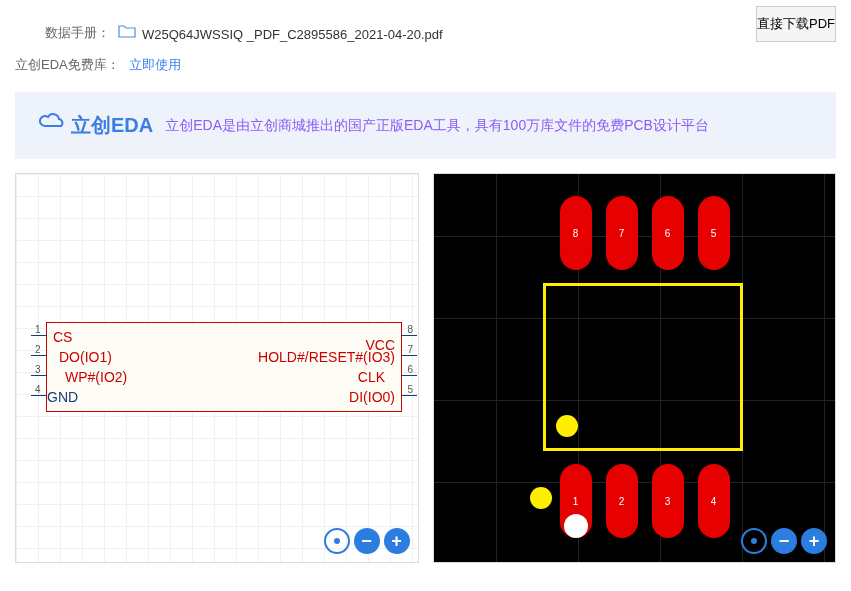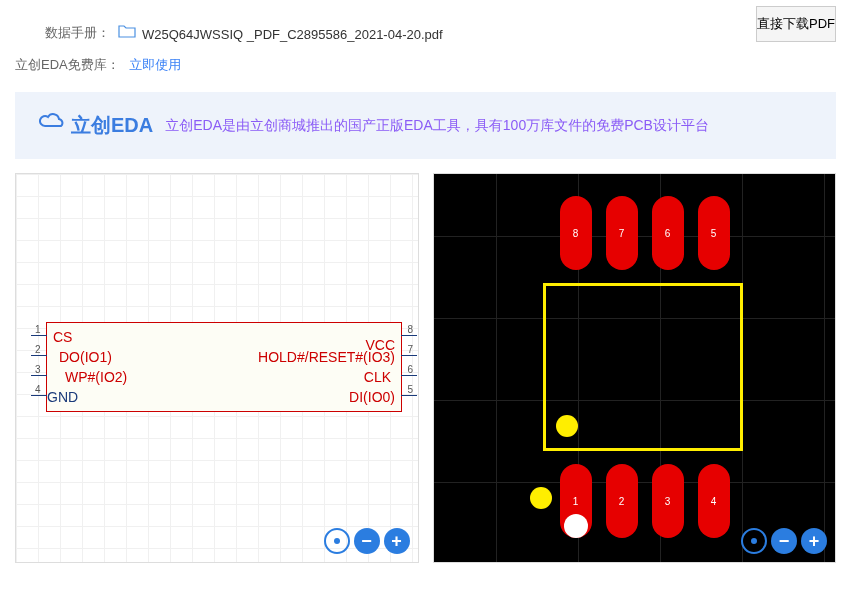--- a/index.html
+++ b/index.html
@@ -87,21 +87,21 @@
         <div class="pin-label blue" style="left:0;top:66px">GND</div>
 
       <div class="pin-line" style="right:-16px;top:12px"></div>
         <div class="pin-num" style="right:-12px;top:1px">8</div>
         <div class="pin-label" style="right:6px;top:14px">VCC</div>
       <div class="pin-line" style="right:-16px;top:32px"></div>
         <div class="pin-num" style="right:-12px;top:21px">7</div>
         <div class="pin-label" style="right:6px;top:26px">HOLD#/RESET#(IO3)</div>
       <div class="pin-line" style="right:-16px;top:52px"></div>
         <div class="pin-num" style="right:-12px;top:41px">6</div>
-        <div class="pin-label" style="right:10px;top:46px">CLK</div>
+        <div class="pin-label" style="right:16px;top:46px">CLK</div>
       <div class="pin-line" style="right:-16px;top:72px"></div>
         <div class="pin-num" style="right:-12px;top:61px">5</div>
         <div class="pin-label" style="right:6px;top:66px">DI(IO0)</div>
     </div>
     <div class="controls">
       <div class="ctrl target"></div>
       <div class="ctrl minus">−</div>
       <div class="ctrl plus">+</div>
     </div>
   </div>

